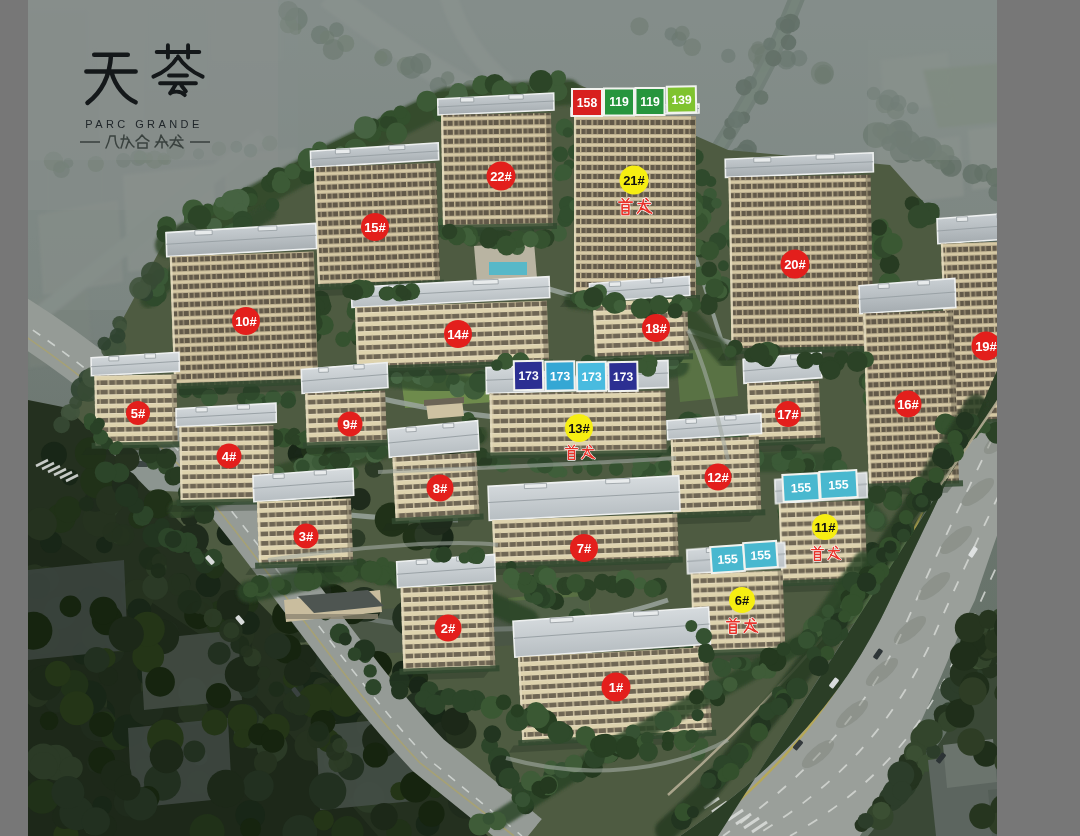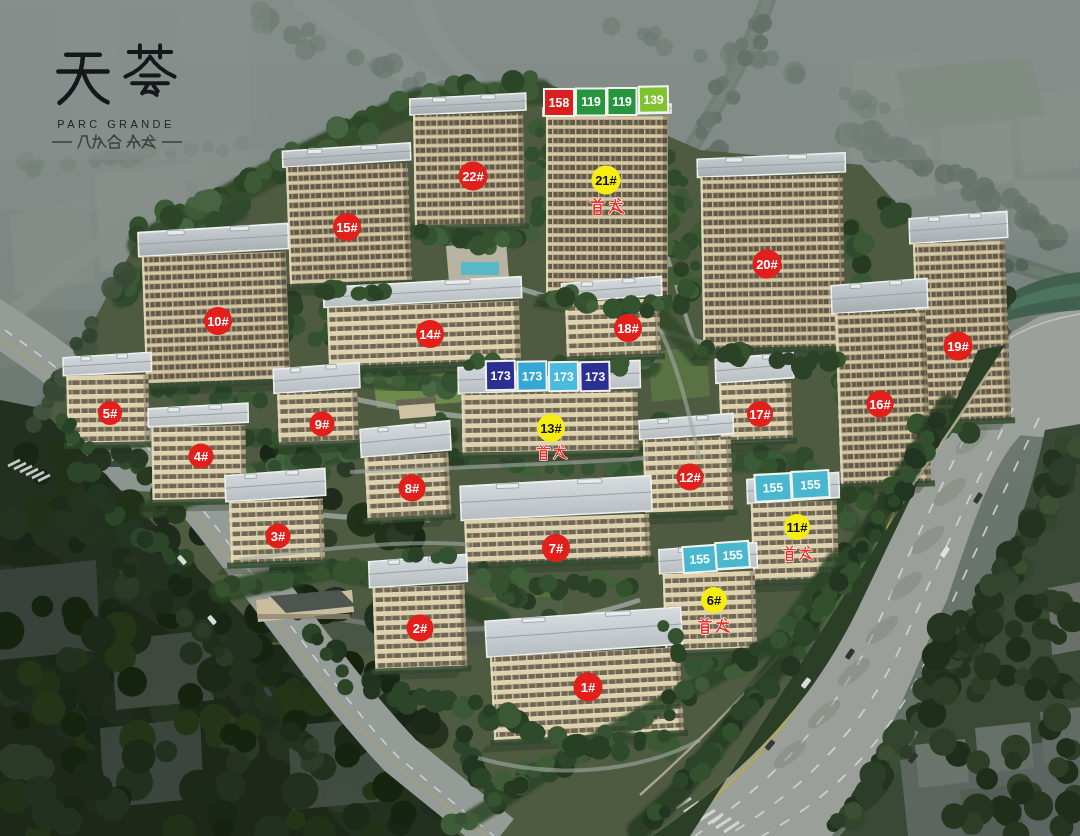--- a/index.html
+++ b/index.html
@@ -1,15 +1,15 @@
 <!DOCTYPE html>
 <html><head><meta charset="utf-8">
 <style>
 html,body{margin:0;padding:0;background:#777;}
-#stage{width:1080px;height:836px;overflow:hidden;position:relative;font-family:"Liberation Sans",sans-serif;}
+#stage{width:969px;height:836px;overflow:hidden;position:relative;font-family:"Liberation Sans",sans-serif;margin-left:28px;}
 text{font-family:"Liberation Sans",sans-serif;}
 </style></head><body>
 <div id="stage">
 <svg width="1080" height="836" viewBox="0 0 1080 836" xmlns="http://www.w3.org/2000/svg">
 <defs>
 <linearGradient id="bgG" x1="0" y1="0" x2="0" y2="1">
 <stop offset="0" stop-color="#808a87"></stop>
           <stop offset="0.28" stop-color="#76807c"></stop>
 <stop offset="0.6" stop-color="#6a756e"></stop>
           <stop offset="1" stop-color="#637064"></stop>

